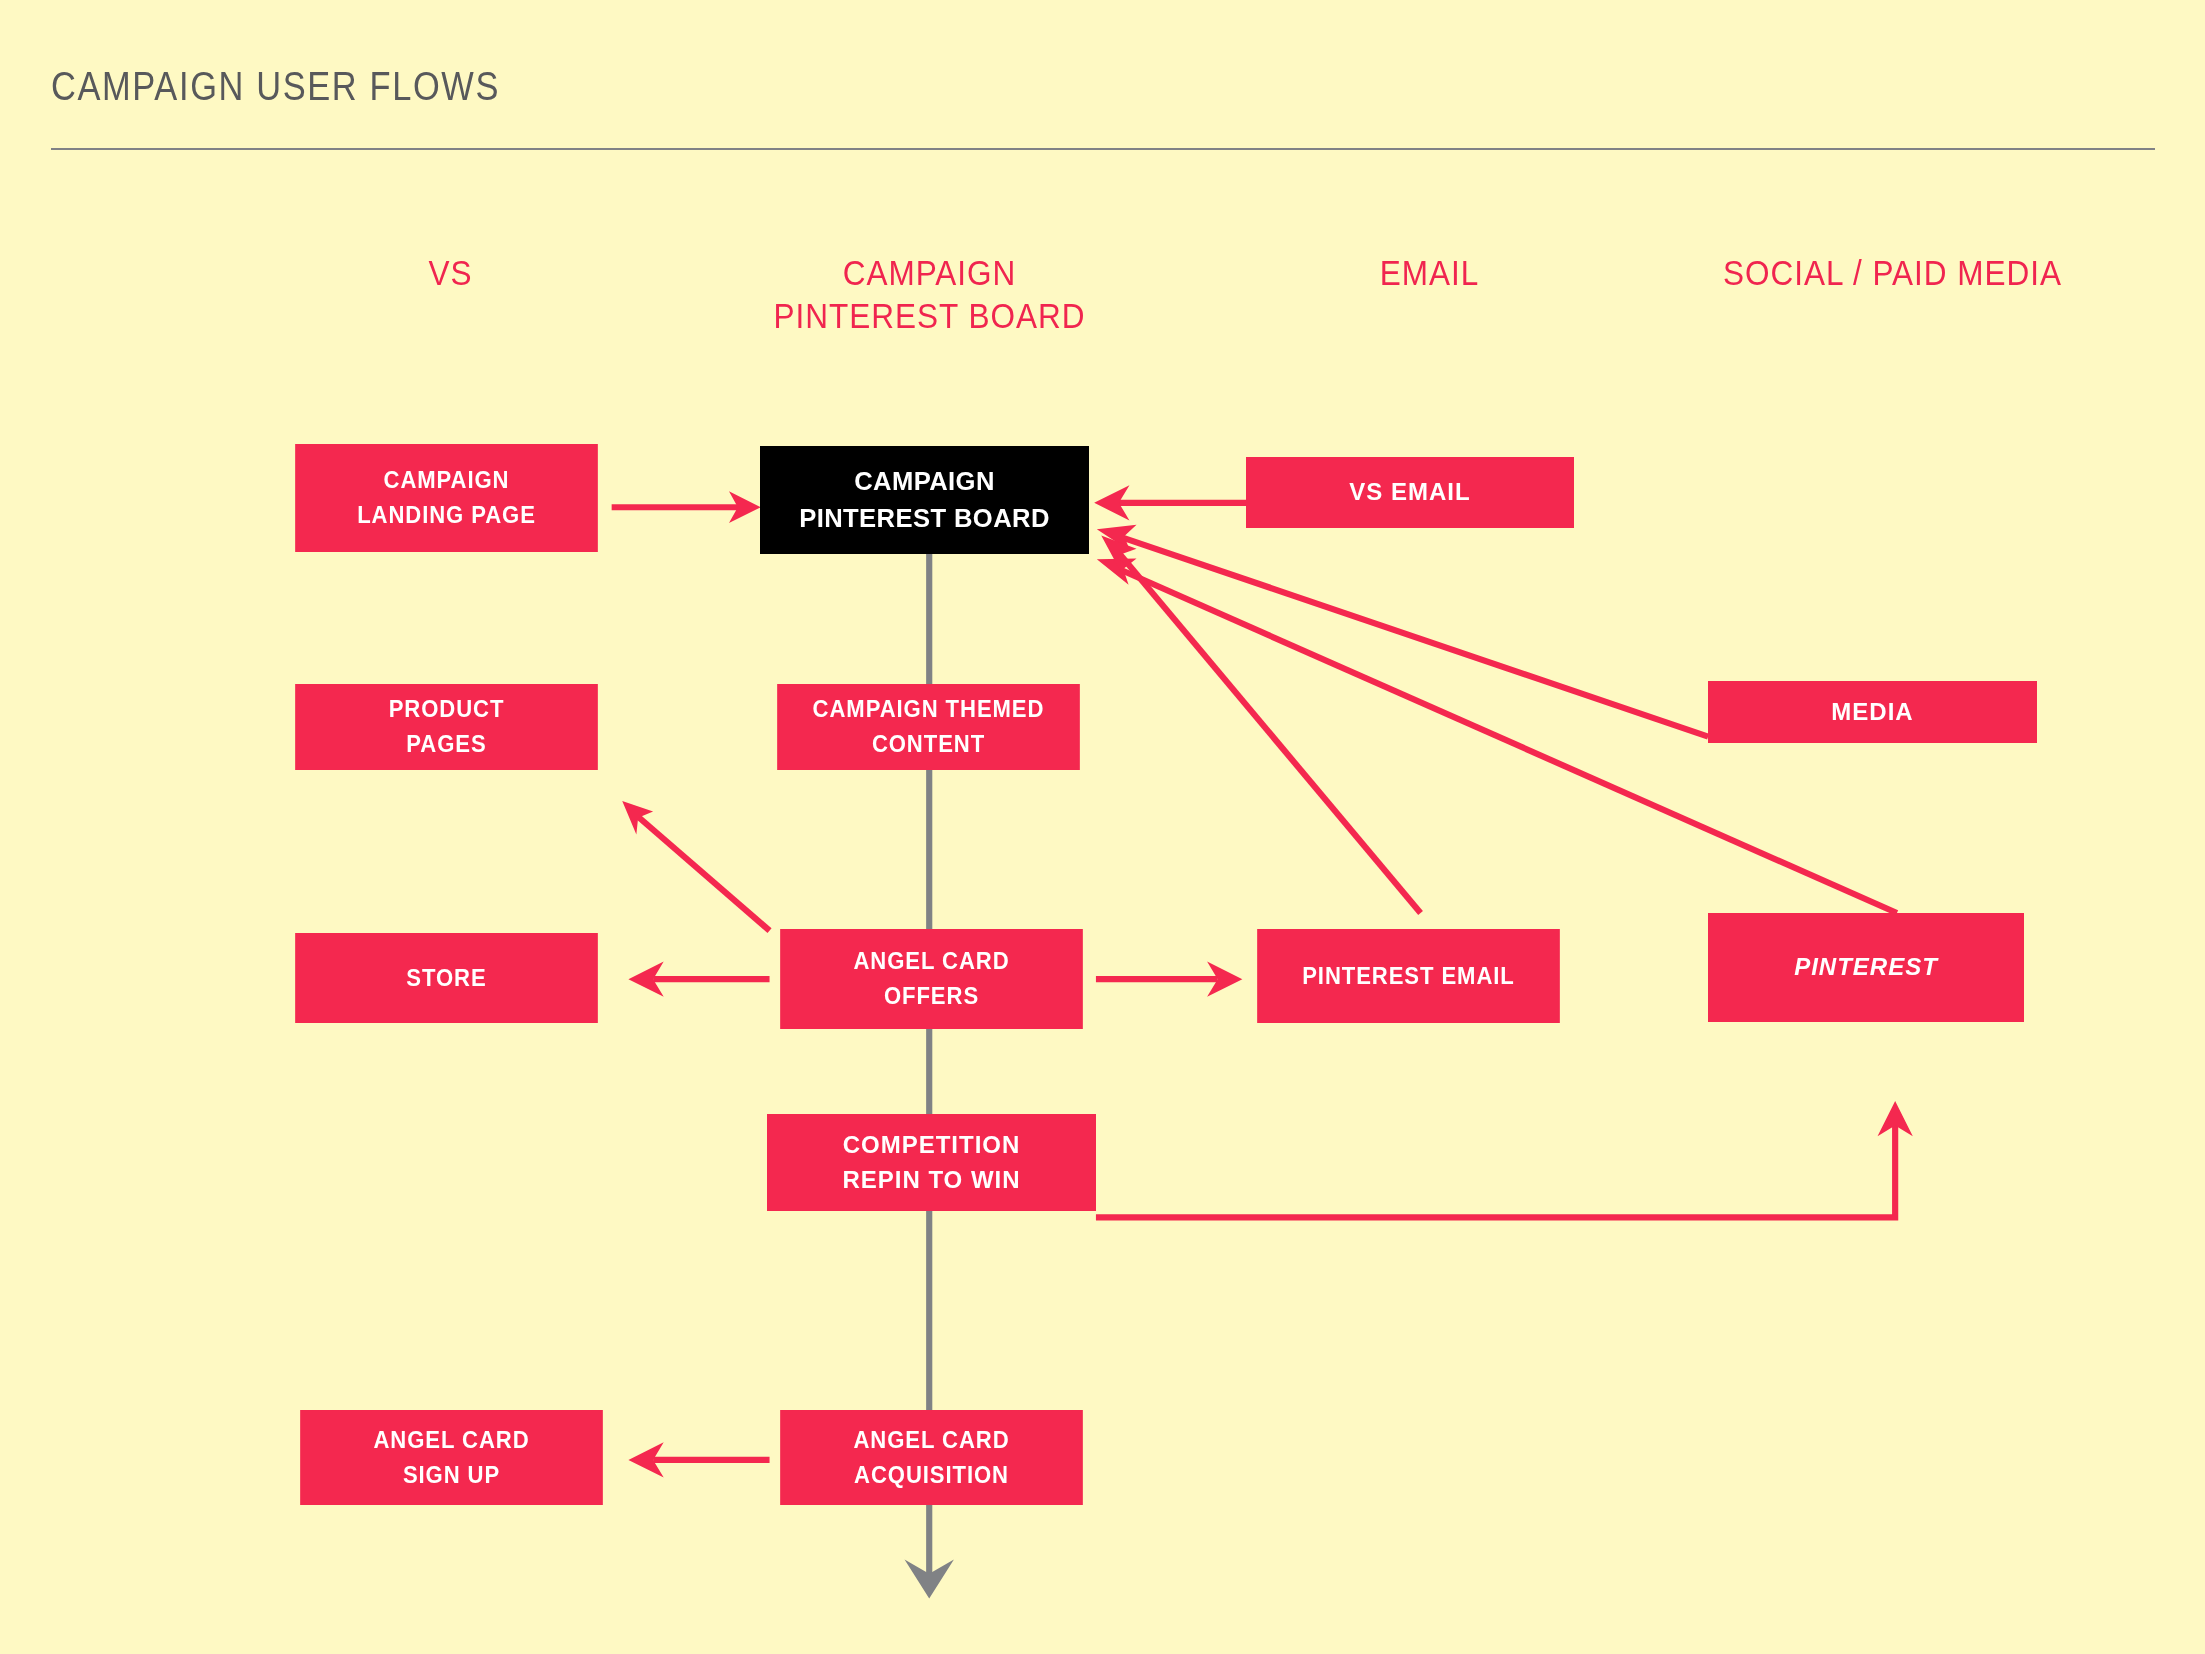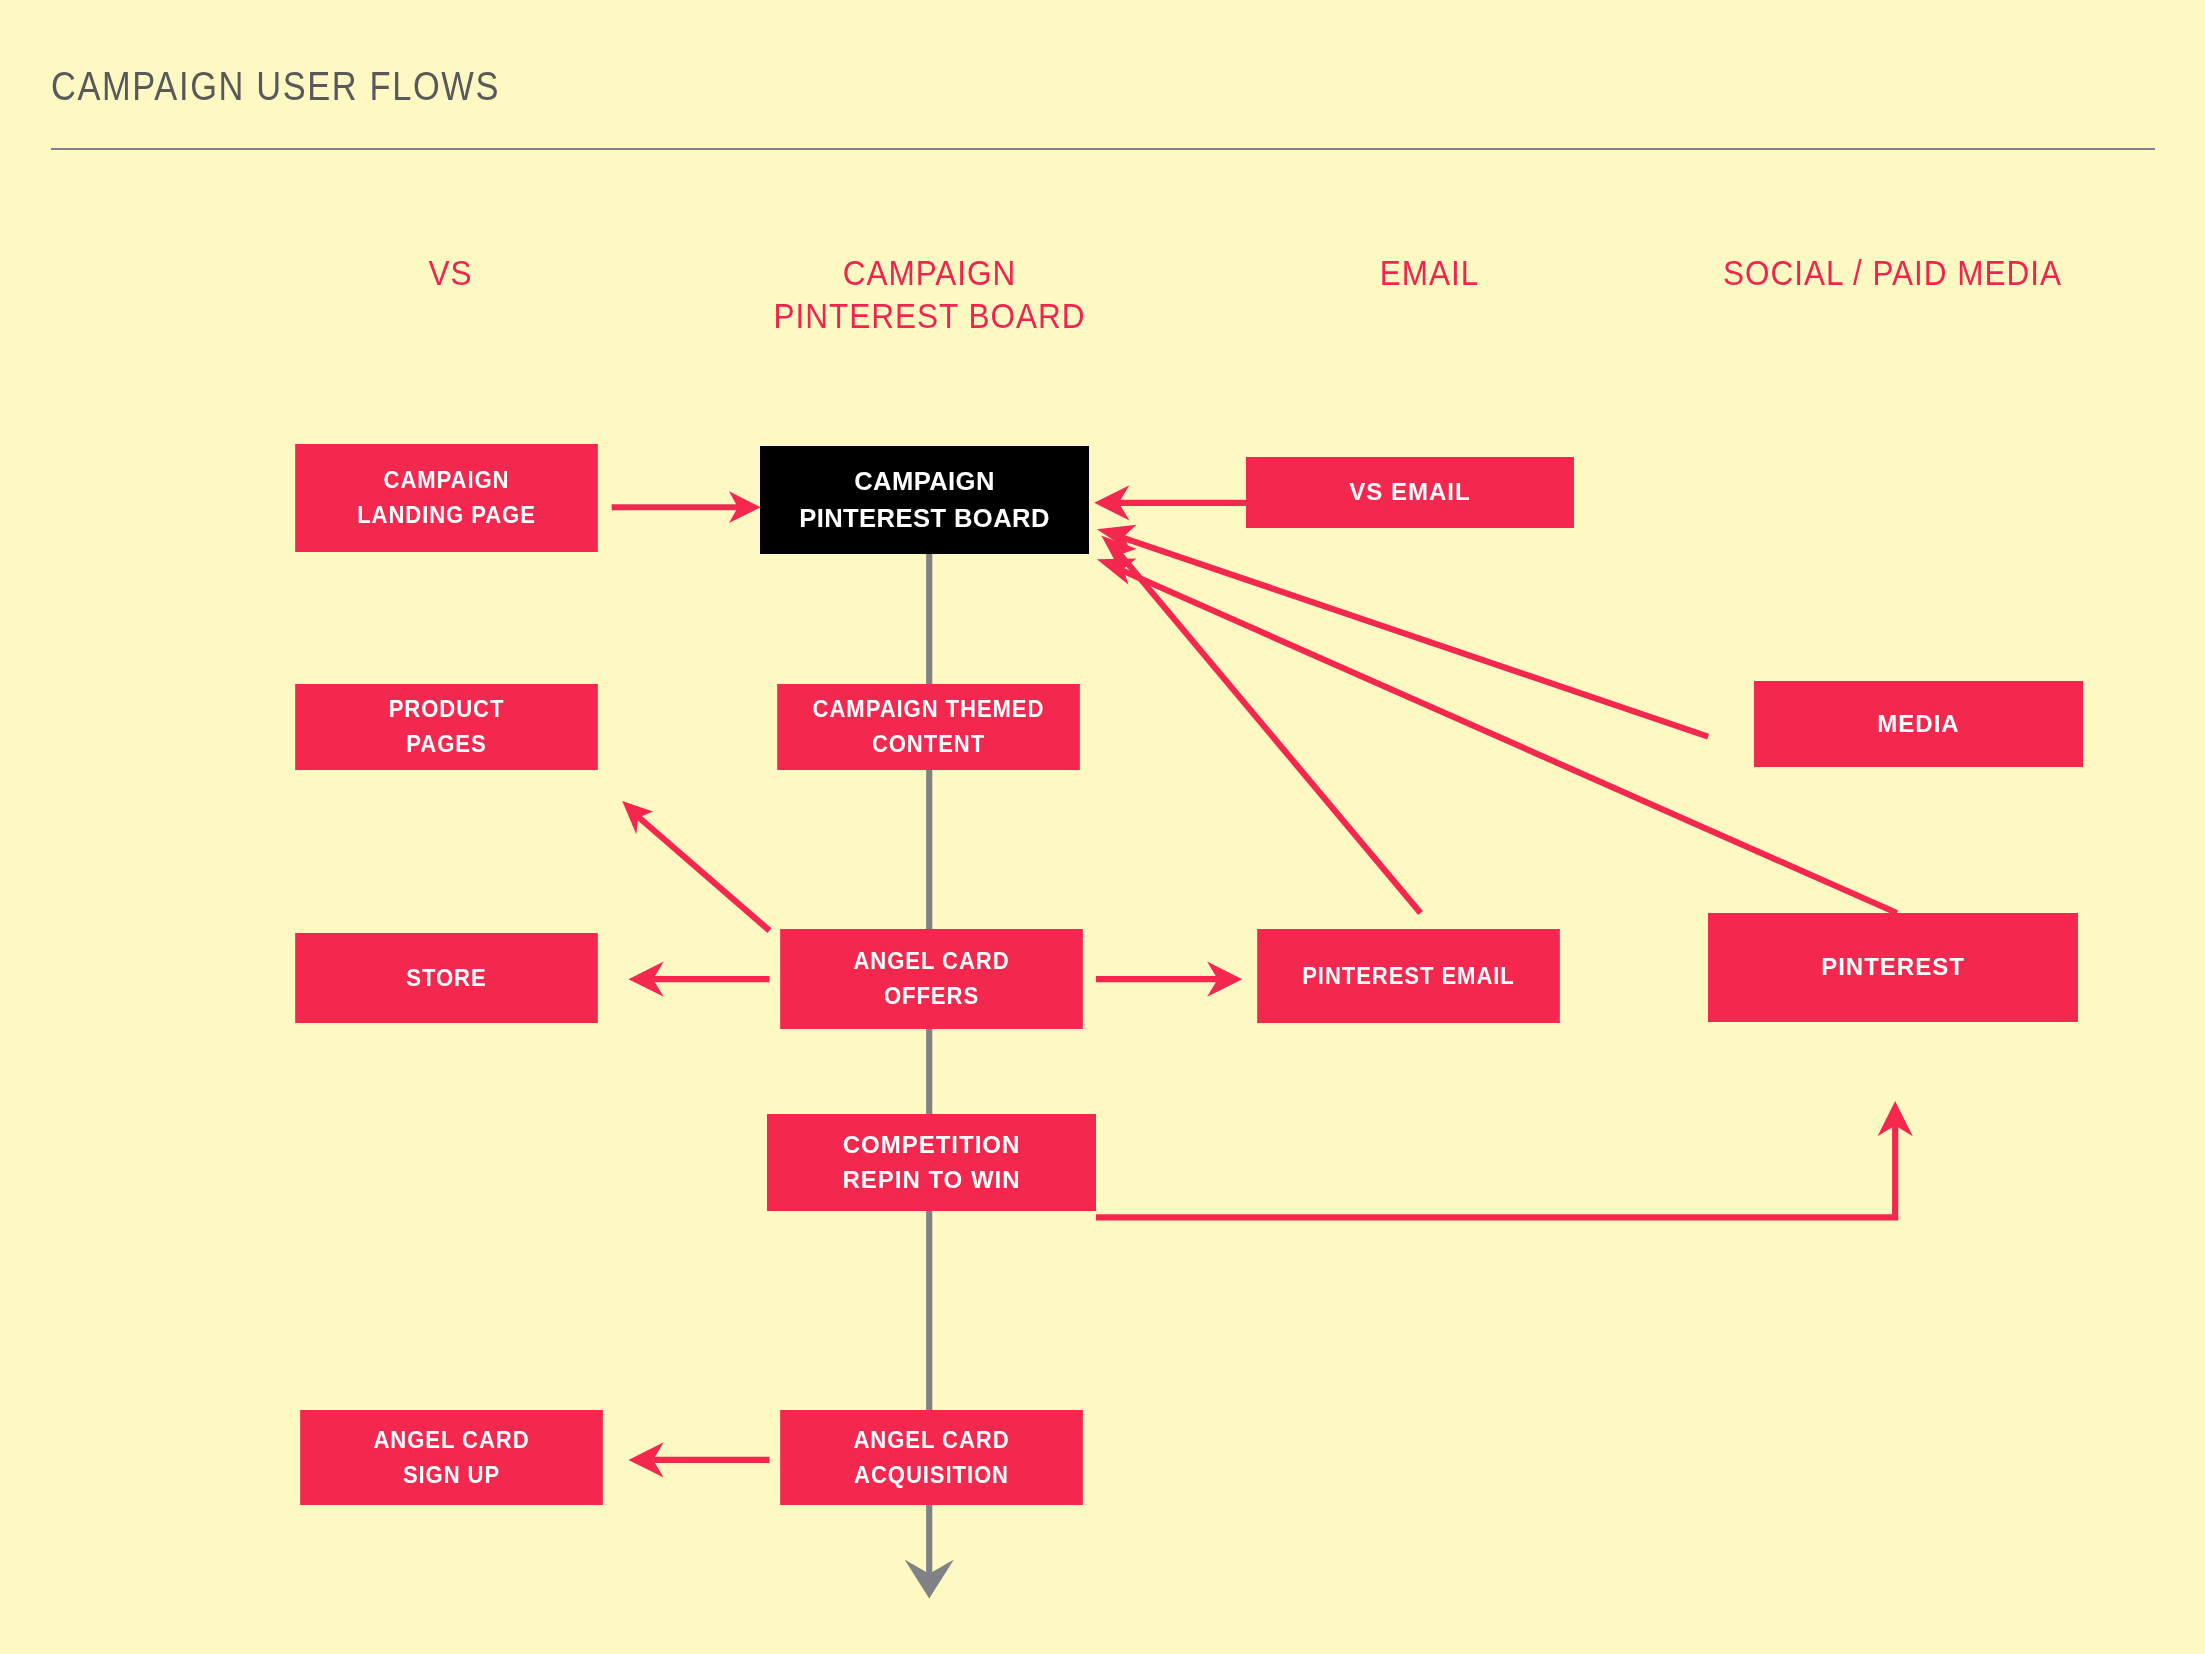--- a/index.html
+++ b/index.html
@@ -167,30 +167,30 @@
 PINTEREST  BOARD</div>
 
   <div class="node" style="left:1246px; top:457px; width:328px; height:71px;text-align:right;">VS EMAIL</div>
 
   <div class="node condensed" style="left:282px; top:684px; width:329px; height:86px;">PRODUCT
 PAGES</div>
 
   <div class="node condensed" style="left:764px; top:684px; width:329px; height:86px;">CAMPAIGN THEMED
 CONTENT</div>
 
-  <div class="node" style="left:1754px; top:681px; width:329px; height:86px;">MEDIA</div>
+  <div class="node" style="left:1708px; top:681px; width:329px; height:62px;">MEDIA</div>
 
   <div class="node condensed" style="left:282px; top:933px; width:329px; height:90px;">STORE</div>
 
   <div class="node condensed" style="left:767px; top:929px; width:329px; height:100px;">ANGEL CARD
 OFFERS</div>
 
   <div class="node condensed" style="left:1244px; top:929px; width:329px; height:94px;">PINTEREST EMAIL</div>
 
-  <div class="node" style="left:1708px; top:913px; width:370px; height:109px;">PINTEREST</div>
+  <div class="node" style="left:1708px; top:913px; width:316px; height:109px;font-style:italic;">PINTEREST</div>
 
   <div class="node" style="left:767px; top:1114px; width:329px; height:97px;">COMPETITION
 REPIN TO WIN</div>
 
   <div class="node condensed" style="left:287px; top:1410px; width:329px; height:95px;">ANGEL CARD
 SIGN UP</div>
 
   <div class="node condensed" style="left:767px; top:1410px; width:329px; height:95px;">ANGEL CARD
 ACQUISITION</div>
 

